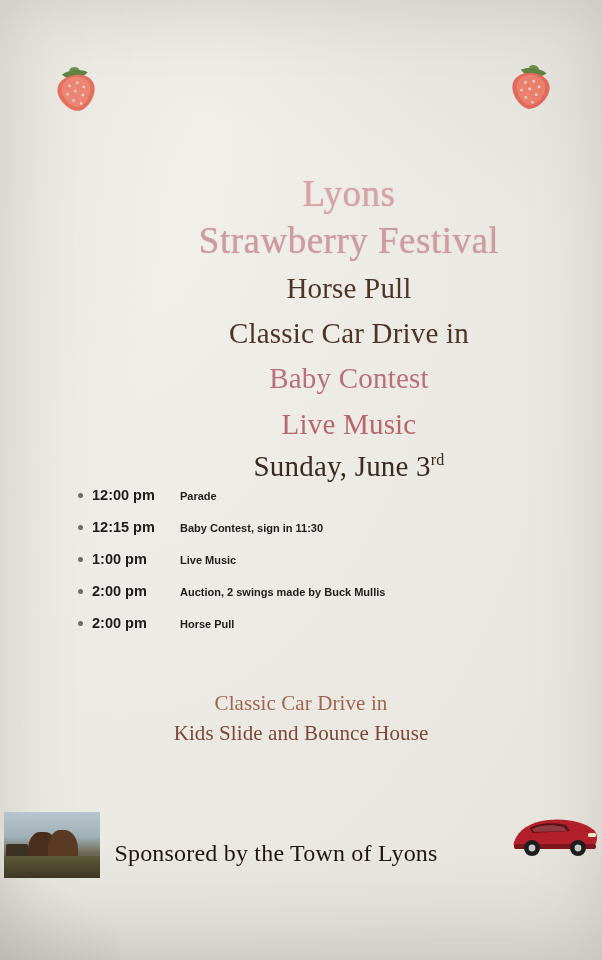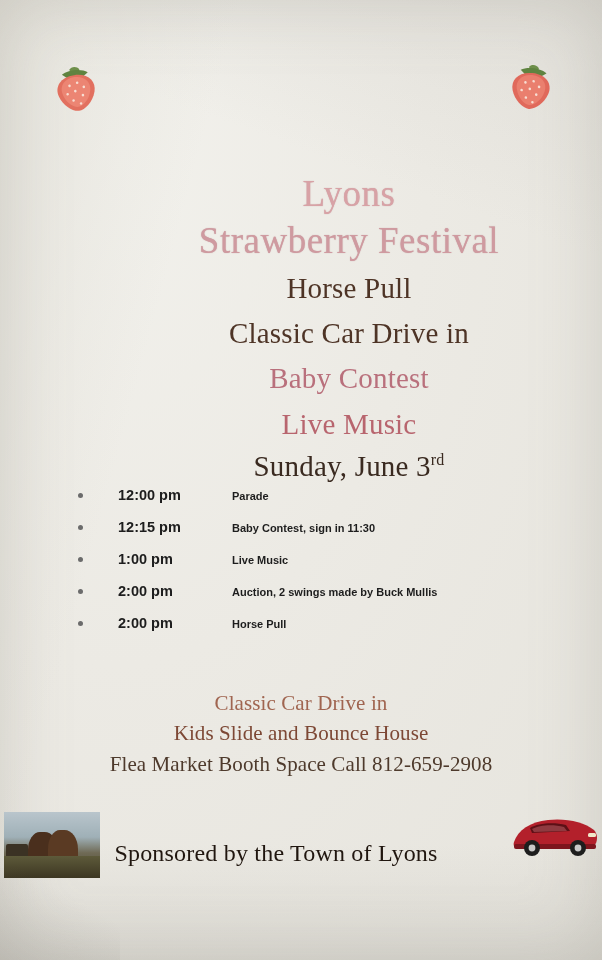--- a/index.html
+++ b/index.html
@@ -106,21 +106,20 @@
     position: absolute;
     left: 78px;
     top: 487px;
     width: 470px;
     font-family: "Liberation Sans", sans-serif;
   }
   .sched-row {
     display: flex;
     align-items: baseline;
     margin-bottom: 16px;
-    gap: 26px;
   }
   .bullet {
     width: 14px;
     flex: 0 0 14px;
     color: #5c5c5c;
     font-size: 13px;
     line-height: 1;
     position: relative;
     top: -2px;
   }
@@ -302,21 +301,20 @@
       <div class="sched-row">
         <span class="bullet"><i></i></span>
         <span class="sched-time">2:00 pm</span>
         <span class="sched-desc">Horse Pull</span>
       </div>
     </div>
 
     <div class="lower">
       <div class="lower-line l1">Classic Car Drive in</div>
       <div class="lower-line l3">Kids Slide and Bounce House</div>
-      <div class="lower-line l4">Flea Market Booth Space Call 812-659-2908</div>
     </div>
 
     <div class="sponsor">Sponsored by the Town of Lyons</div>
 
     <div class="photo" id="photo-horses">
       <div class="cart"></div>
       <div class="h1"></div>
       <div class="h2"></div>
       <div class="grass"></div>
     </div>

